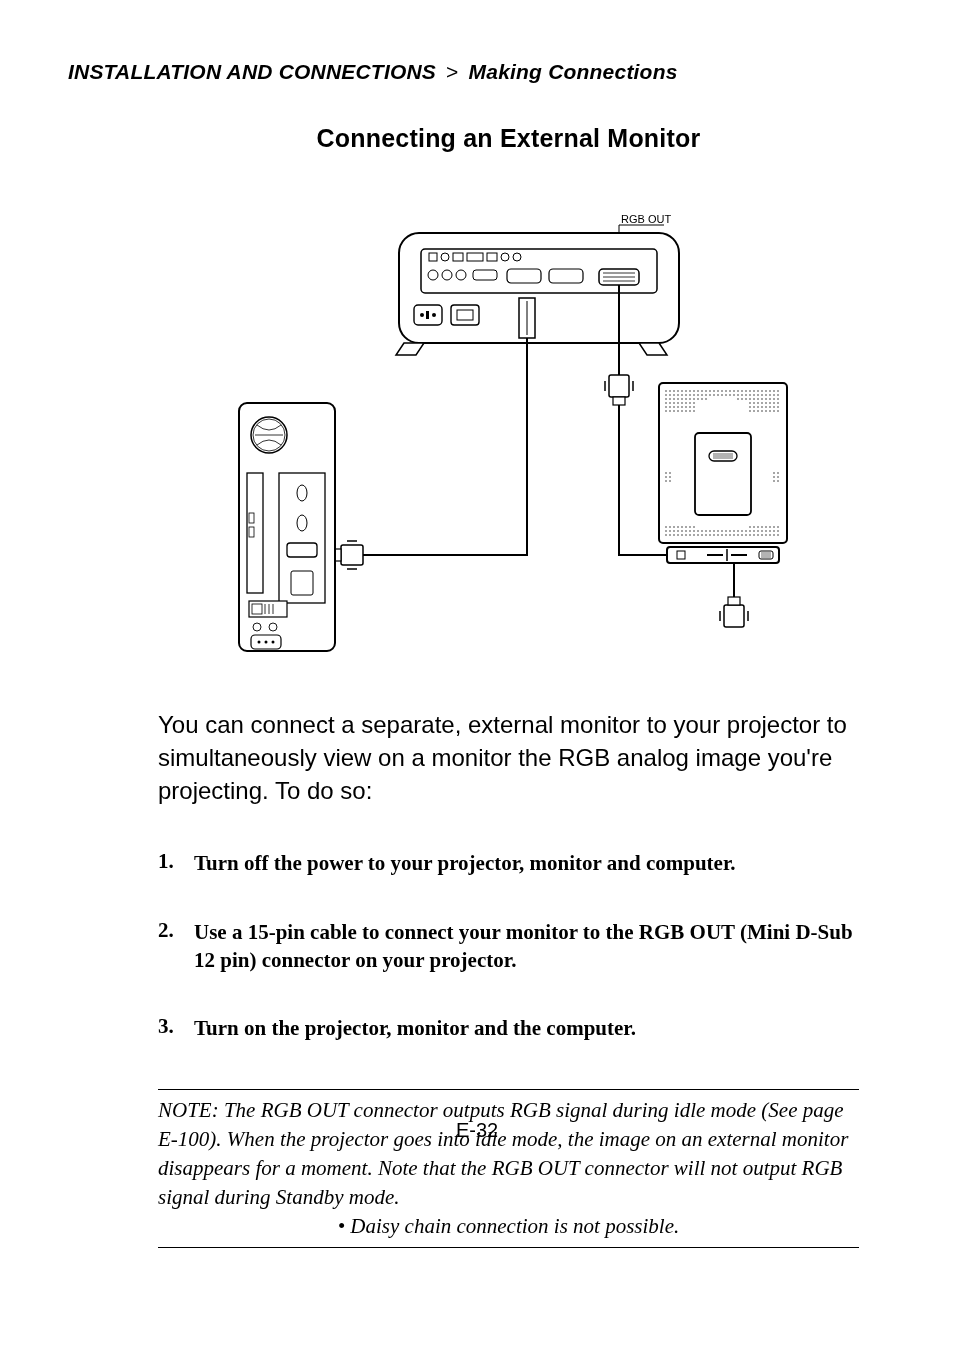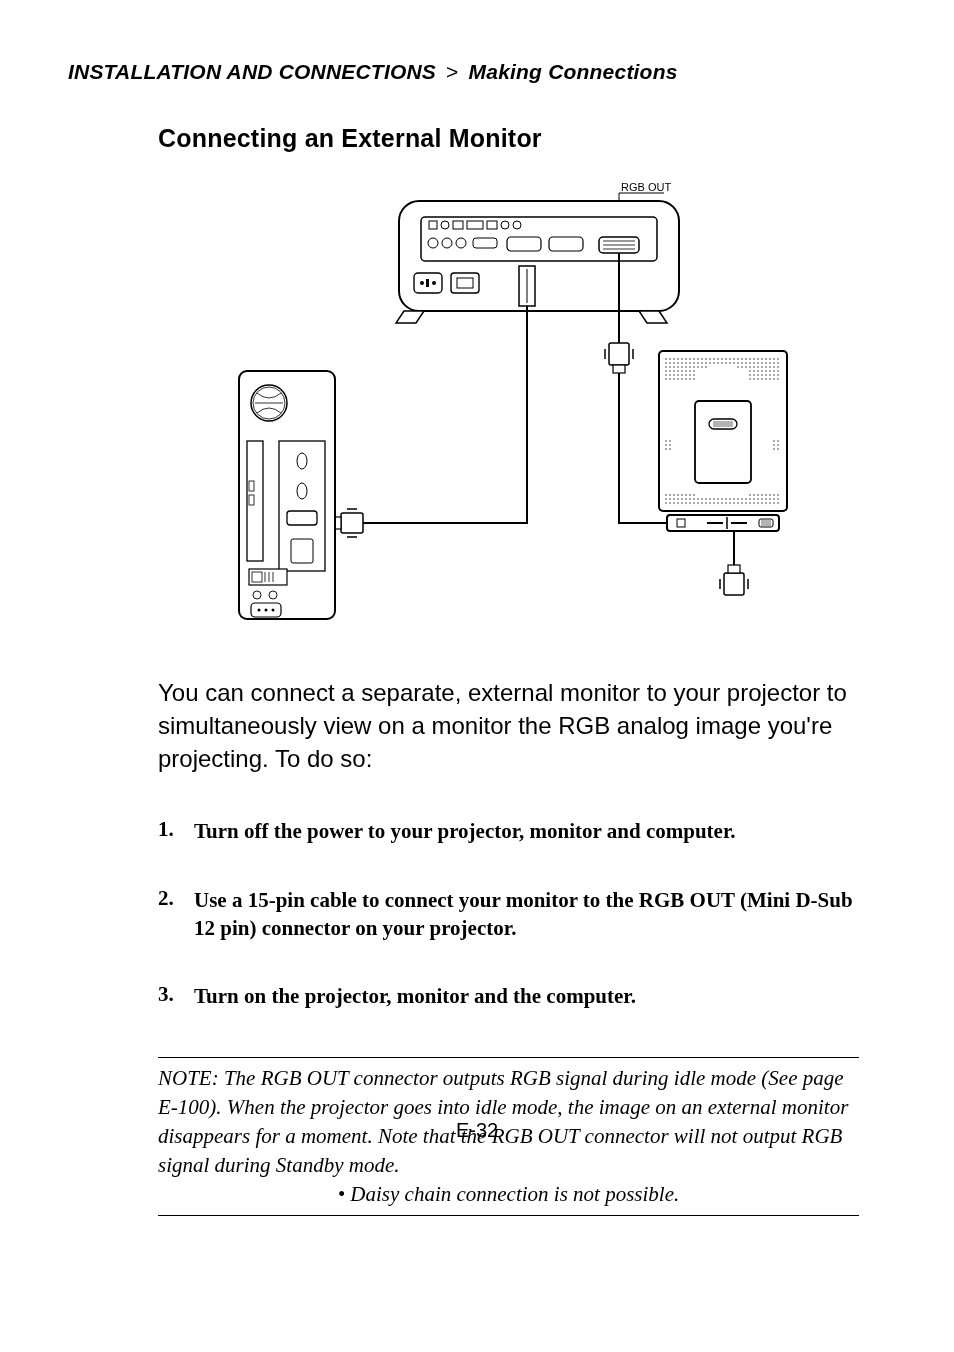--- a/index.html
+++ b/index.html
@@ -1,21 +1,21 @@
 <!DOCTYPE html>
 <html><head>
 <meta charset="utf-8">
 <style>
   * { box-sizing: border-box; margin: 0; padding: 0; }
   html, body { width: 954px; height: 1352px; background: #fff; font-family: Arial, Helvetica, sans-serif; color: #000; }
   .page { width: 954px; height: 1190px; position: relative; padding: 60px 95px 50px 68px; }
   .breadcrumb { font-style: italic; font-weight: bold; font-size: 21px; letter-spacing: 0.2px; margin-bottom: 40px; }
   .breadcrumb .chev { font-style: normal; font-weight: normal; margin: 0 4px; }
   .content { margin-left: 90px; margin-right: 0; }
-  .section-title { font-weight: 900; font-size: 25px; letter-spacing: 0.2px; margin-bottom: 28px; font-family: Arial, Helvetica, sans-serif; }
+  .section-title { font-weight: 900; font-size: 25px; letter-spacing: 0.2px; margin-bottom: 60px; font-family: Arial, Helvetica, sans-serif; text-align: center; }
   .diagram-wrap { width: 100%; display:flex; justify-content:center; margin-bottom: 55px; text-align: center; }
   .diagram { width: 560px; height: 440px; }
   .intro { font-size: 24px; line-height: 1.38; margin-bottom: 42px; font-family: Arial, Helvetica, sans-serif; }
   .steps { font-family: "Times New Roman", Times, serif; font-size: 21px; font-weight: bold; margin-bottom: 46px; }
   .step { display:flex; margin-bottom: 40px; }
   .step:last-child { margin-bottom: 0; }
   .step-num { width: 36px; flex: 0 0 36px; }
   .step-text { flex: 1; line-height: 1.35; }
   .note-block { border-top: 1.4px solid #000; border-bottom: 1.4px solid #000; padding: 6px 0; font-family: "Times New Roman", Times, serif; font-style: italic; font-size: 21px; line-height: 1.38; margin-top: 16px; }
   .note-bullet { margin-top: 0; text-align: center; }

